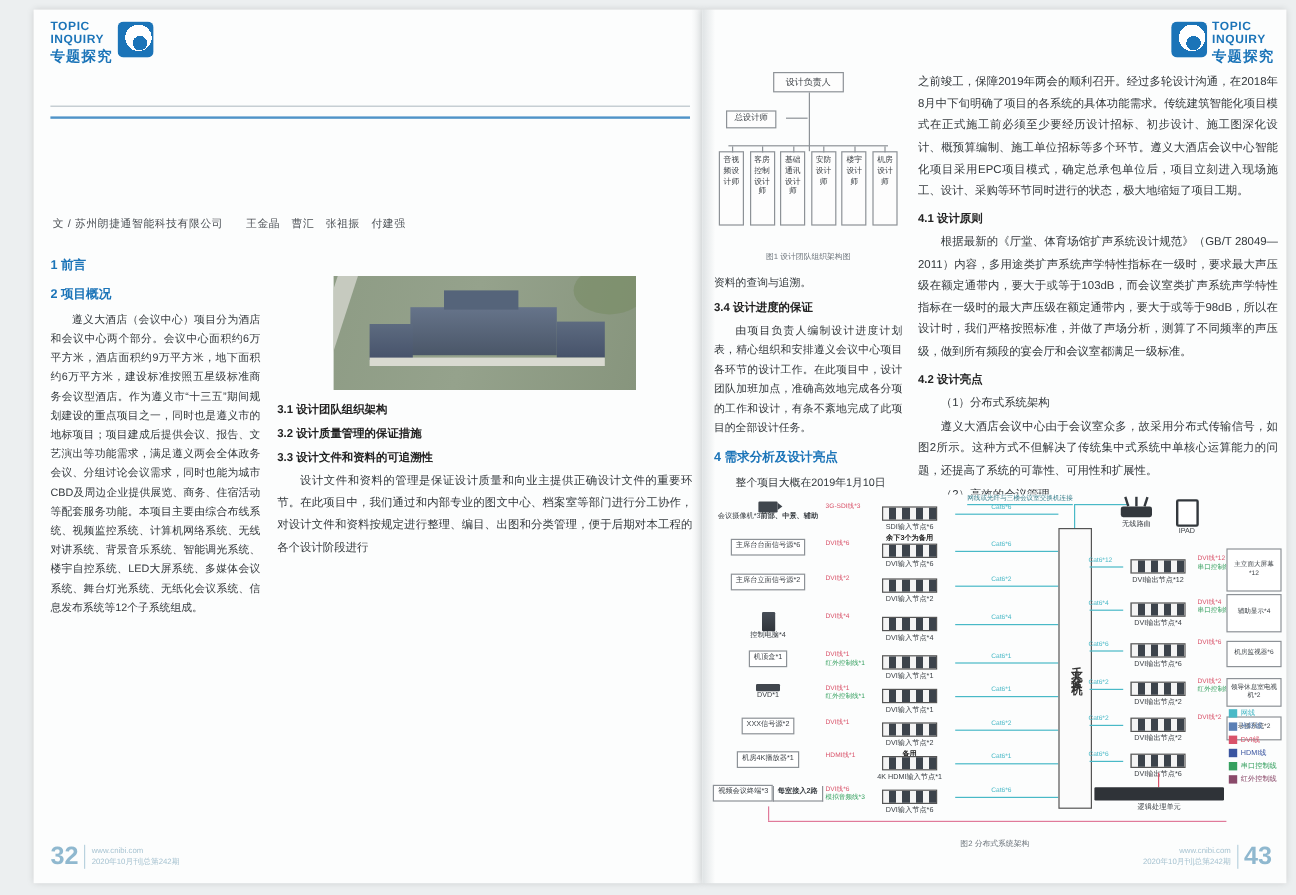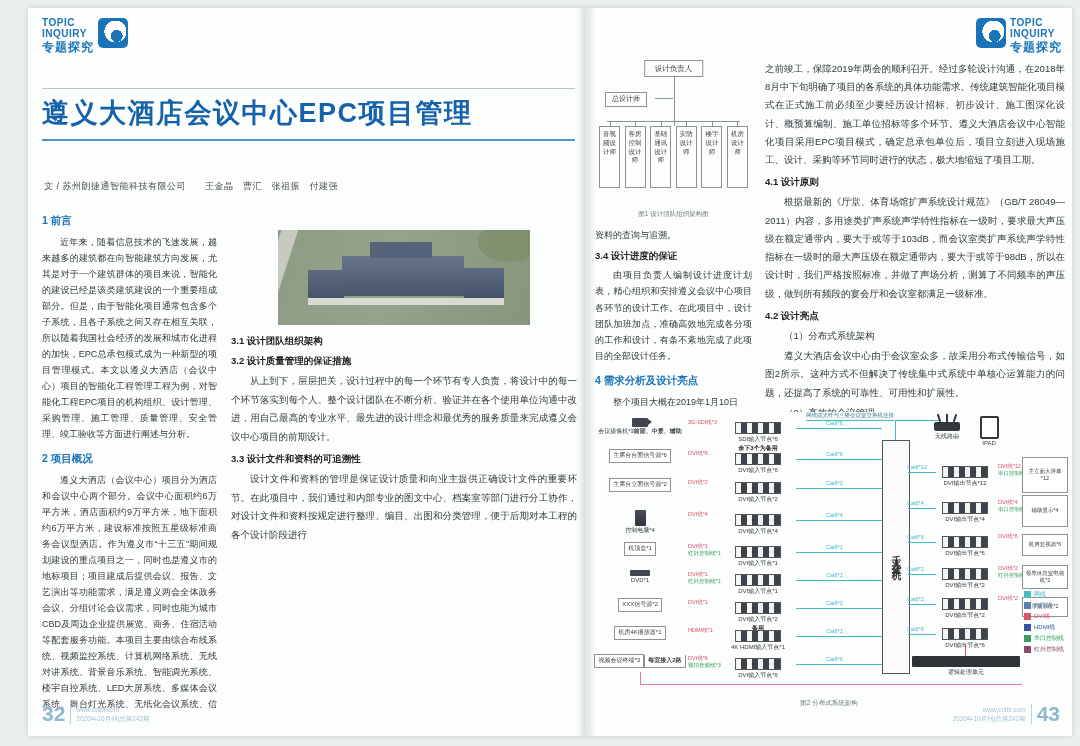--- a/index.html
+++ b/index.html
@@ -124,46 +124,43 @@
       <div class="logo-txt">
         <span class="logo-en">TOPIC</span>
         <span class="logo-en">INQUIRY</span>
         <span class="logo-cn">专题探究</span>
       </div>
       <div class="logo-ic"></div>
     </div>
 
     <div class="titleblock">
       <div class="rule-top"></div>
-      <div class="main-title">遵义大酒店会议中心EPC项目管理</div>
       <div class="rule-bot"></div>
     </div>
     <div class="byline">文 / 苏州朗捷通智能科技有限公司　　王金晶　曹汇　张祖振　付建强</div>
 
     <div class="cols-left">
       <div class="colA">
         <div class="h-blue">1 前言</div>
-        <p class="body">近年来，随着信息技术的飞速发展，越来越多的建筑都在向智能建筑方向发展，尤其是对于一个建筑群体的项目来说，智能化的建设已经是该类建筑建设的一个重要组成部分。但是，由于智能化项目通常包含多个子系统，且各子系统之间又存在相互关联，所以随着我国社会经济的发展和城市化进程的加快，EPC总承包模式成为一种新型的项目管理模式。本文以遵义大酒店（会议中心）项目的智能化工程管理工程为例，对智能化工程EPC项目的机构组织、设计管理、采购管理、施工管理、质量管理、安全管理、竣工验收等方面进行阐述与分析。</p>
         <div class="h-blue">2 项目概况</div>
         <p class="body">遵义大酒店（会议中心）项目分为酒店和会议中心两个部分。会议中心面积约6万平方米，酒店面积约9万平方米，地下面积约6万平方米，建设标准按照五星级标准商务会议型酒店。作为遵义市“十三五”期间规划建设的重点项目之一，同时也是遵义市的地标项目；项目建成后提供会议、报告、文艺演出等功能需求，满足遵义两会全体政务会议、分组讨论会议需求，同时也能为城市CBD及周边企业提供展览、商务、住宿活动等配套服务功能。本项目主要由综合布线系统、视频监控系统、计算机网络系统、无线对讲系统、背景音乐系统、智能调光系统、楼宇自控系统、LED大屏系统、多媒体会议系统、舞台灯光系统、无纸化会议系统、信息发布系统等12个子系统组成。</p>
 
       </div>
       <div class="colWide">
         <div class="photo">
           <div class="road"></div>
           <div class="grn"></div>
           <div class="roof r1"></div>
           <div class="roof r2"></div>
           <div class="roof r3"></div>
           <div class="roof r4"></div>
           <div class="fac"></div>
         </div>
         <div class="h-blk">3.1 设计团队组织架构</div>
         <div class="h-blk">3.2 设计质量管理的保证措施</div>
-        <p class="body">从上到下，层层把关，设计过程中的每一个环节有专人负责，将设计中的每一个环节落实到每个人。整个设计团队在不断分析、验证并在各个使用单位沟通中改进，用自己最高的专业水平、最先进的设计理念和最优秀的服务质量来完成遵义会议中心项目的前期设计。</p>
         <div class="h-blk">3.3 设计文件和资料的可追溯性</div>
         <p class="body">设计文件和资料的管理是保证设计质量和向业主提供正确设计文件的重要环节。在此项目中，我们通过和内部专业的图文中心、档案室等部门进行分工协作，对设计文件和资料按规定进行整理、编目、出图和分类管理，便于后期对本工程的各个设计阶段进行</p>
       </div>
     </div>
 
     <div class="footer footer-l">
       <span class="pgnum">32</span>
       <span class="fdiv"></span>
       <span class="fmeta">
         <span>www.cnibi.com</span>

